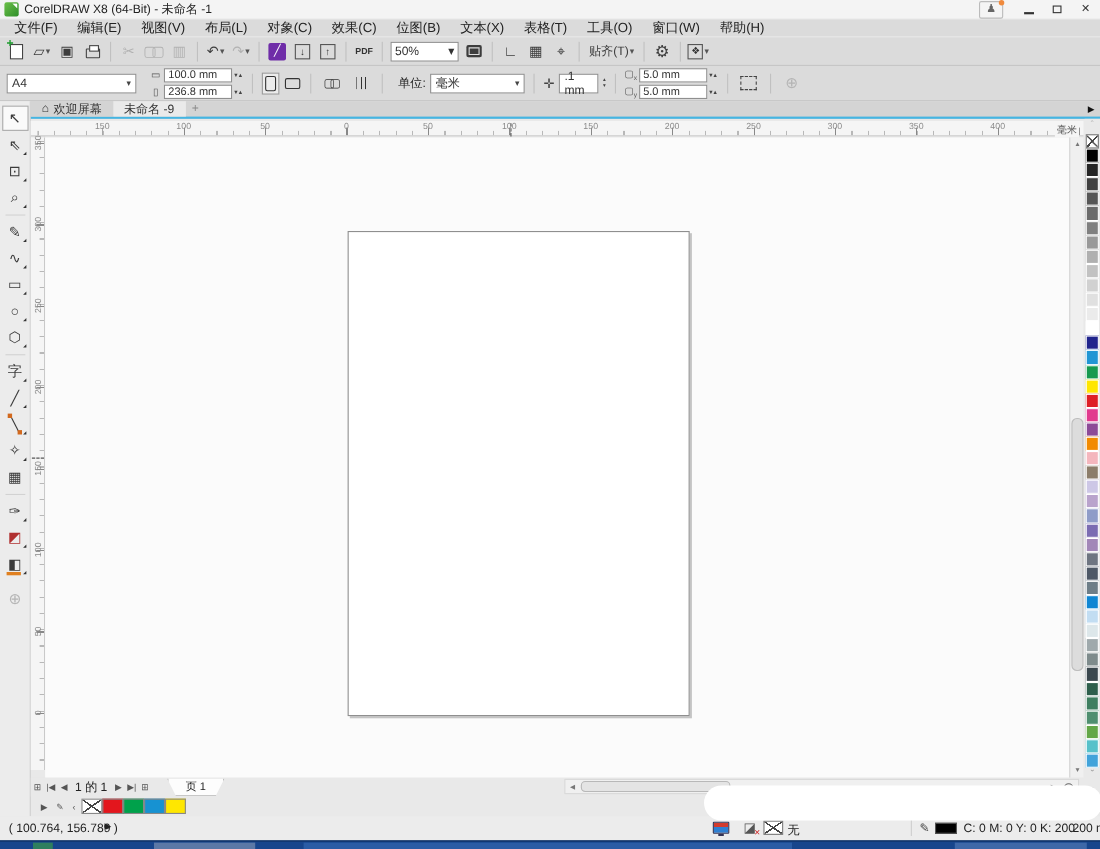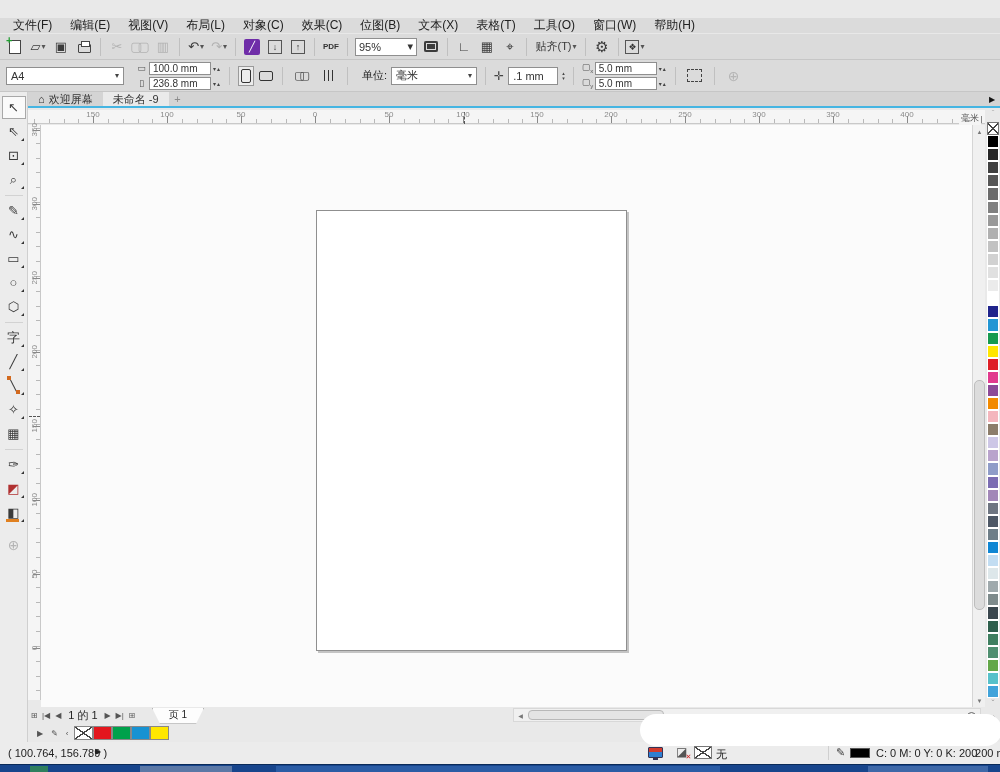--- a/index.html
+++ b/index.html
@@ -50,21 +50,21 @@
   .dim-row { display:flex; align-items:center; gap:2px; }
   .dim-row .mini { font-size:9px; color:#555; width:11px; text-align:center;}
   .dim-field { width:62px; height:13px; background:#fff; border:1px solid #8f8f8f; font-size:10px; padding:0 3px; display:flex; align-items:center;}
   .spinpair { font-size:6px; color:#444; letter-spacing:1px;}
   .orient { width:16px; height:20px; border:1px solid transparent; display:flex; align-items:center; justify-content:center;}
   .orient .p-rect { width:10px; height:14px; border:1px solid #333; border-radius:2px;}
   .orient .l-rect { width:14px; height:10px; border:1px solid #333; border-radius:2px;}
   .orient.pressed { border:1px solid #9a9a9a; background:#ececec;}
   .pages-glyph { letter-spacing:-5px; font-size:11px; color:#333; padding-right:5px;}
   .bars-icon { width:9px; height:11px; background:repeating-linear-gradient(90deg,#333 0 1px,transparent 1px 4px); }
-  .nudge-field { width:50px; }
+  .nudge-field { width:36px; }
   .spin-col { display:flex; flex-direction:column; font-size:5px; color:#444; line-height:5px;}
   #treat-filled { width:15px; height:13px; border:1px dashed #444; }
   .plus-dis { color:#b5b5b5; font-size:14px; }
   .unit-label { font-size:11px; color:#222; margin-left:6px;}
 
   
   #toolbox { position:absolute; left:0; top:92px; width:28px; height:650px; background:#ececec; border-right:1px solid #cfcfcf; display:flex; flex-direction:column; align-items:center; padding-top:4px;}
   .tool { position:relative; width:24px; height:23px; display:flex; align-items:center; justify-content:center; margin-bottom:1px;}
   .tool .glyph { font-size:13px; color:#3a3a3a; position:relative;}
   .tool.selected { background:#fafafa; border:1px solid #a8a8a8; }
@@ -154,20 +154,37 @@
 
   
   #taskbar { position:absolute; left:0; top:764px; width:1000px; height:8px; background:#17458c; border-top:1px solid #0a2a58; z-index:6;}
   #taskbar .seg { position:absolute; top:1px; height:6px; }
 </style>
 </head>
 <body>
 
 <div id="app">
 
+  <div id="titlebar">
+    <div id="app-logo"></div>
+    <span id="win-title">CorelDRAW X8 (64-Bit) - 未命名 -1</span>
+    <div class="spacer"></div>
+    <div id="user-btn">
+        <span>♟</span>
+      </div>
+    <div class="capbtn">
+        <span id="min-glyph"></span>
+      </div>
+    <div class="capbtn" id="restore-btn">
+        <span></span>
+      </div>
+    <div class="capbtn">
+        <span>✕</span>
+      </div>
+  </div>
 
   <div id="menubar">
       <span class="menu-item">文件(F)</span>
       <span class="menu-item">编辑(E)</span>
       <span class="menu-item">视图(V)</span>
       <span class="menu-item">布局(L)</span>
       <span class="menu-item">对象(C)</span>
       <span class="menu-item">效果(C)</span>
       <span class="menu-item">位图(B)</span>
       <span class="menu-item">文本(X)</span>
@@ -219,21 +236,21 @@
       </div>
     <div class="tbtn">
         <span class="boxicon">↑</span>
       </div>
     <div class="vsep"></div>
     <div class="tbtn">
         <span class="pdf-label">PDF</span>
       </div>
     <div class="vsep"></div>
     <div id="zoom-combo">
-        <span>95%</span>
+        <span>50%</span>
         <span class="dd">▾</span>
       </div>
     <div class="tbtn">
         <span id="fullscreen-icon"></span>
       </div>
     <div class="vsep"></div>
     <div class="tbtn">
         <span>∟</span>
       </div>
     <div class="tbtn">

